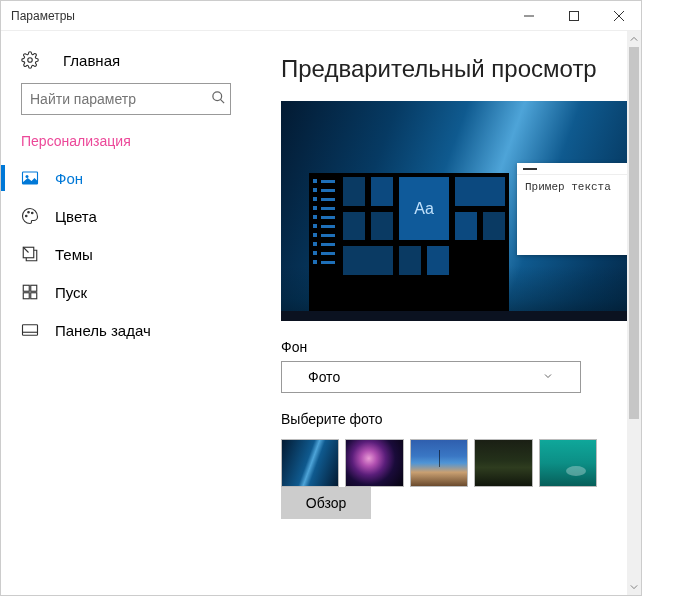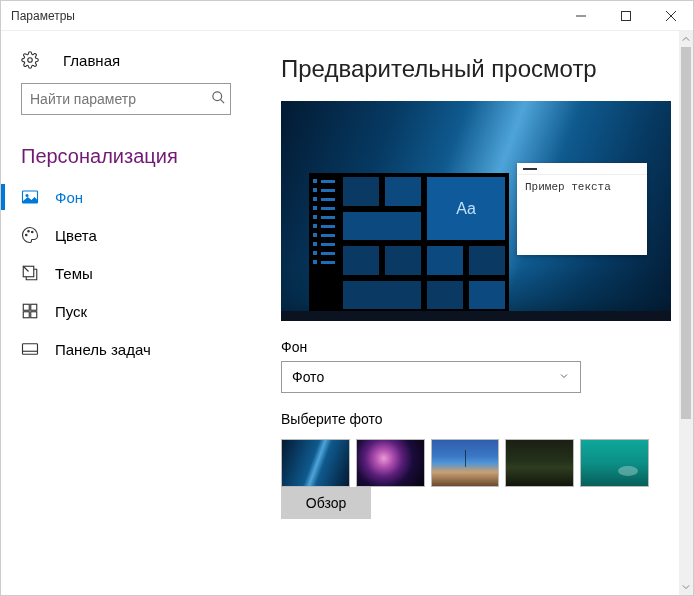--- a/index.html
+++ b/index.html
@@ -6,21 +6,21 @@
   body {
     font-family: "Segoe UI", Tahoma, sans-serif;
     font-size: 14px;
     color: #000;
     background: #fff;
     width: 694px;
     height: 596px;
     overflow: hidden;
   }
   .window {
-    width: 694px;
+    width: 642px;
     height: 596px;
     border: 1px solid #ccc;
     display: flex;
     flex-direction: column;
     background: #fff;
   }
   
   .titlebar {
     height: 30px;
     display: flex;
@@ -46,35 +46,35 @@
     display: flex;
     flex-direction: column;
   }
   .home-row {
     display: flex; align-items: center;
     padding: 6px 20px 14px 20px;
     gap: 24px;
     font-size: 15px;
   }
   .search-box {
-    margin: 0 20px 30px 20px;
+    margin: 0 20px 18px 20px;
     height: 32px;
     border: 1px solid #999;
     display: flex; align-items: center;
     padding: 0 8px;
   }
   .search-box input {
     flex: 1; border: none; outline: none;
     font-size: 14px; font-family: inherit;
     background: transparent;
   }
   .section-label {
     padding: 0 20px 10px 20px;
-    font-size: 20px;
-    color: #701a75;
+    font-size: 14px;
+    color: #ec4899;
   }
   .nav { display: flex; flex-direction: column; position: relative; }
   .nav-item {
     display: flex; align-items: center;
     padding: 10px 20px;
     gap: 16px;
     font-size: 15px;
     position: relative;
   }
   .nav-item.active { color: #0078d7; }
@@ -128,21 +128,21 @@
     padding-top: 6px;
     gap: 5px;
   }
   .start-left-row { display:flex; align-items:center; gap:4px; padding-left:4px;}
   .buln { width: 4px; height:4px; background:#1e6fb8; }
   .linp { width: 14px; height: 3px; background: #1e6fb8; }
   .tiles {
     flex: 1;
     padding: 4px 4px 4px 6px;
     display: grid;
-    grid-template-columns: repeat(4, 1fr);
+    grid-template-columns: repeat(6, 1fr);
     grid-template-rows: repeat(4, 1fr);
     gap: 6px;
   }
   .tile { background: #0a3a63; }
   .tile.big { grid-column: span 2; grid-row: span 2; background:#0f5a9a; display:flex; align-items:center; justify-content:center; color:#bfe0fb; font-size:16px;}
   .tile.wide { grid-column: span 2; }
   .tile.b2 { background:#0c497f;}
   .pv-window {
     position: absolute; right: 24px; top: 62px;
     width: 130px; height: 92px;
@@ -154,21 +154,21 @@
     height: 12px; border-bottom: 1px solid #eee;
     display:flex; align-items:center; padding-left:6px;
   }
   .pv-window .pv-dash{ width:14px; height:2px; background:#333;}
   .pv-window .pv-text { padding: 6px 8px; font-size: 11px; color:#333;font-family:Liberation Mono, monospace;}
   .field-label { font-size: 14px; margin-top: 18px; margin-bottom: 6px; }
   .dropdown {
     width: 300px; height: 32px;
     border: 1px solid #999;
     display: flex; align-items: center; justify-content: space-between;
-    padding: 0 10px;
+    padding: 0 26px;
   }
   .thumb-row { display: flex; gap: 6px; margin-top: 6px; }
   .thumb { width: 72px; height: 48px; border:1px solid #bbb; }
   .t0 { background: linear-gradient(110deg,#031a32 0%, #0f5a8f 45%, #4ea4d8 52%, #0f5a8f 60%, #031a32 100%);}
   .t1 { background: radial-gradient(circle at 40% 40%, #e99bd5 0%, #b04fb0 18%, #5a1e7a 38%, #1a0b3a 60%, #05030f 100%);}
   .t2 { background: linear-gradient(180deg,#2f5fae 0%, #3a77c4 35%, #4f95d6 50%, #c9a072 70%, #6a4a2d 100%); position:relative;}
   .t2::after{content:"";position:absolute;left:50%;top:22%;width:1px;height:36%;background:rgba(0,0,0,0.55);}
   .t3 { background: linear-gradient(180deg,#1a1f14 0%, #24311a 45%, #2e3c1f 60%, #11160c 100%);}
   .t4 { background: linear-gradient(180deg,#0fa79a 0%, #0c8f86 50%, #075f5a 100%); position:relative;}
   .t4::after{content:"";position:absolute;right:10px;bottom:10px;width:20px;height:10px;background:rgba(255,255,255,0.3);border-radius:50%;}

